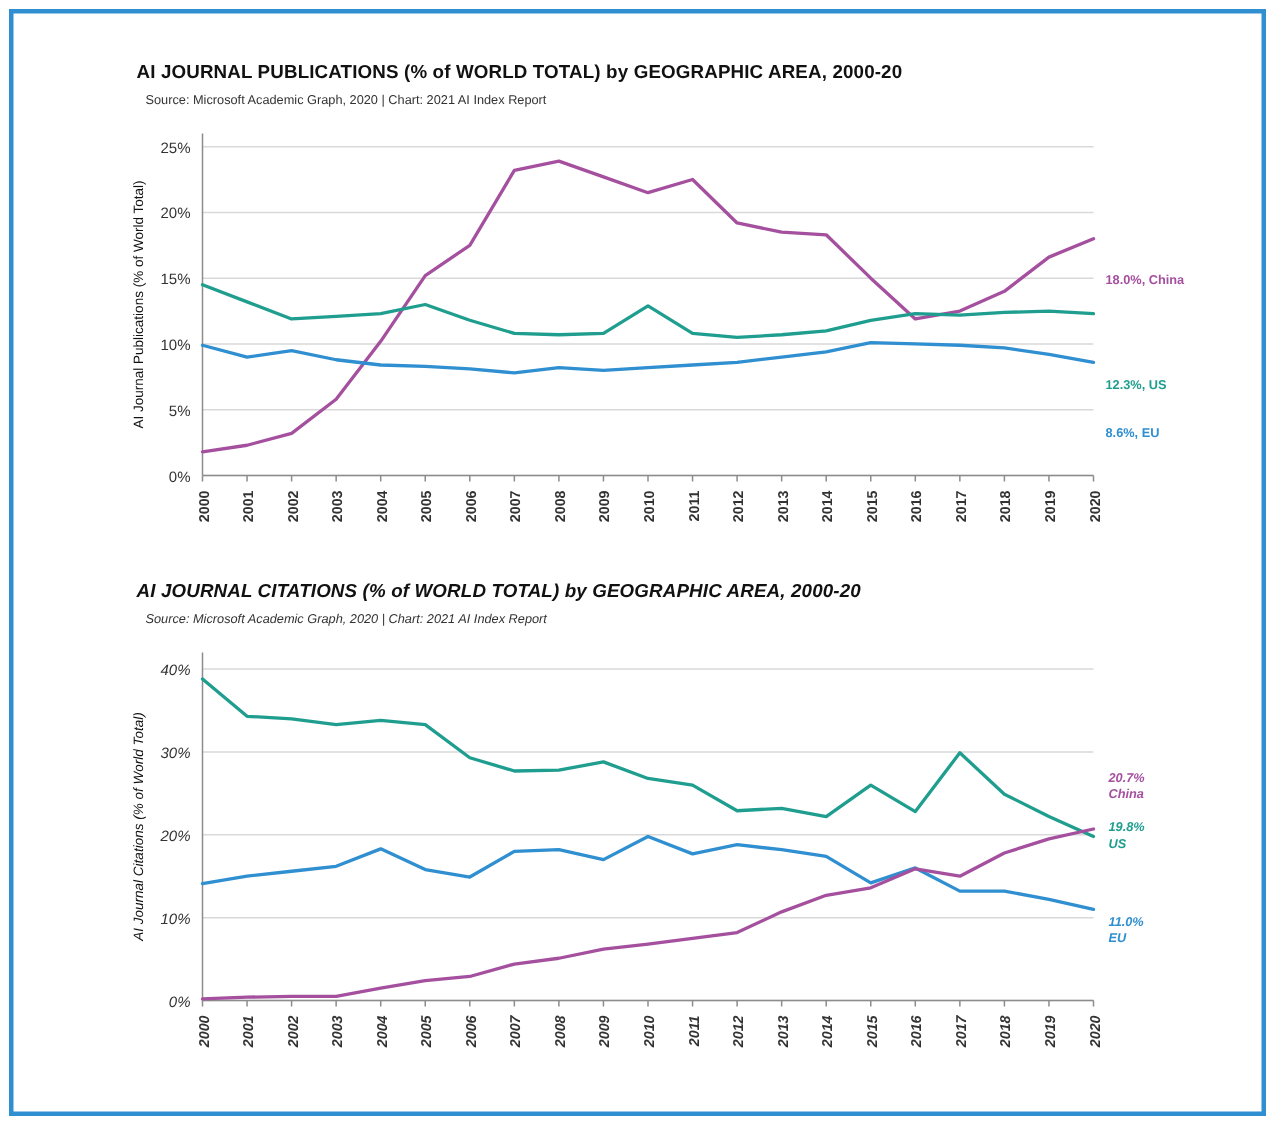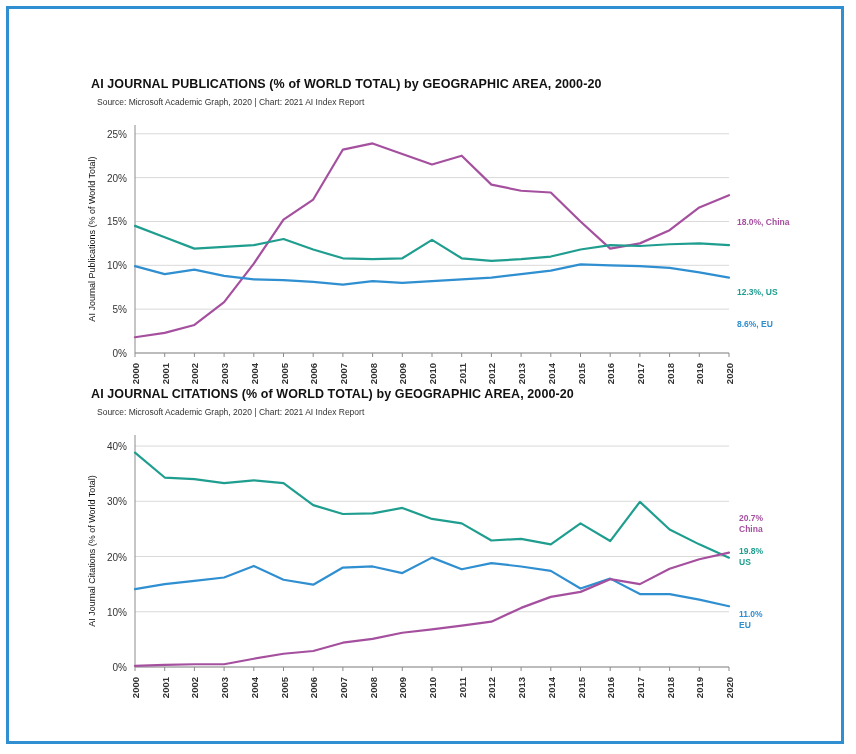--- a/index.html
+++ b/index.html
@@ -29,22 +29,22 @@
     top: 4px;
     right: 4px;
     bottom: 4px;
     background: #ffffff;
   }
   .chart-block {
     position: absolute;
     left: 0;
     width: 826px;
   }
-  #block-top { top: 28px; height: 336px; margin-top: 36px; }
-  #block-bottom { top: 374px; height: 344px; }
+  #block-top { top: 28px; height: 336px; }
+  #block-bottom { top: 374px; height: 344px; font-style: italic; }
 
   .chart-title {
     position: absolute;
     left: 78px;
     top: 0px;
     font-size: 12.5px;
     font-weight: bold;
     color: #111111;
     letter-spacing: 0.1px;
     white-space: nowrap;

